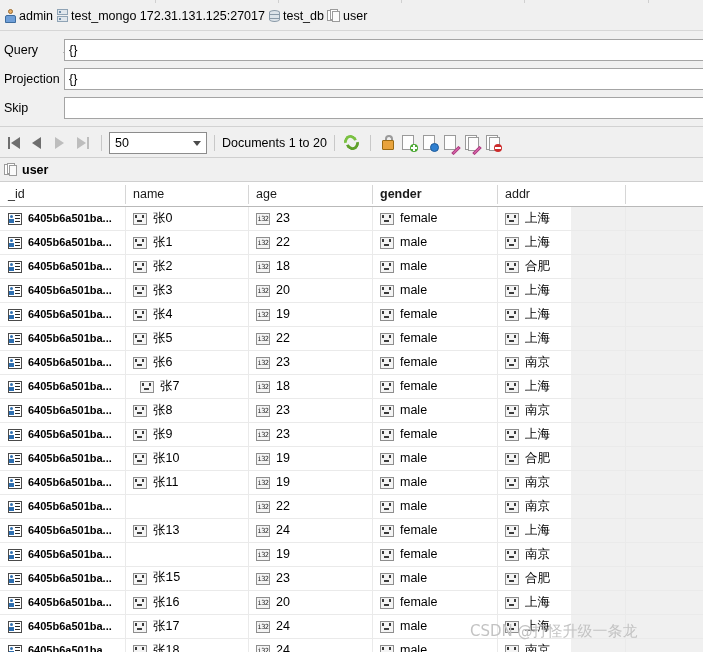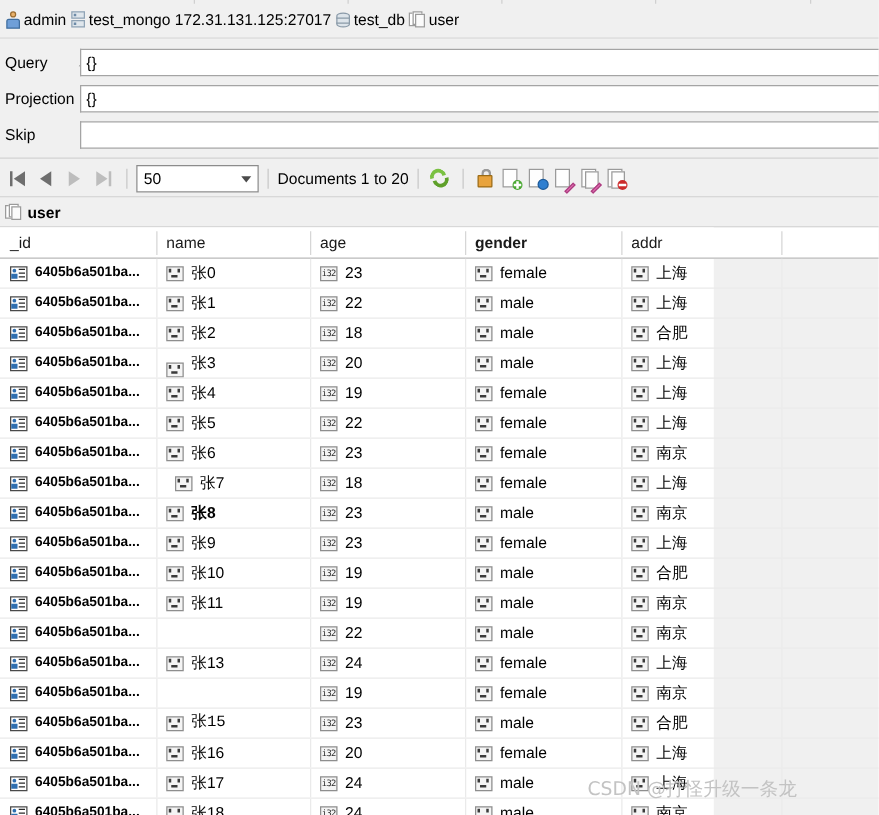--- a/index.html
+++ b/index.html
@@ -524,21 +524,21 @@
               <span class="box"></span>
               <span class="ph"></span>
               <span class="pb"></span>
               <span class="l1"></span>
               <span class="l2"></span>
               <span class="l3"></span>
             </span>
             <span class="txt">6405b6a501ba...</span>
           </div>
           <div class="vline" style="left: 125px;"></div>
-          <div class="gcell" style="left: 125px; width: 123px; align-items: flex-end;">
+          <div class="gcell" style="left: 125px; width: 123px;">
             <span class="tic tic-str">
               <span class="box"></span>
               <span class="q1"></span>
               <span class="q2"></span>
               <span class="u"></span>
             </span>
             <span class="txt">张3</span>
           </div>
           <div class="vline" style="left: 248px;"></div>
           <div class="gcell" style="left: 248px; width: 124px;">
@@ -784,21 +784,21 @@
               <span class="box"></span>
               <span class="ph"></span>
               <span class="pb"></span>
               <span class="l1"></span>
               <span class="l2"></span>
               <span class="l3"></span>
             </span>
             <span class="txt">6405b6a501ba...</span>
           </div>
           <div class="vline" style="left: 125px;"></div>
-          <div class="gcell" style="left: 125px; width: 123px; font-weight: bold;">
+          <div class="gcell" style="left: 125px; width: 123px;">
             <span class="tic tic-str">
               <span class="box"></span>
               <span class="q1"></span>
               <span class="q2"></span>
               <span class="u"></span>
             </span>
             <span class="txt">张8</span>
           </div>
           <div class="vline" style="left: 248px;"></div>
           <div class="gcell" style="left: 248px; width: 124px;">

